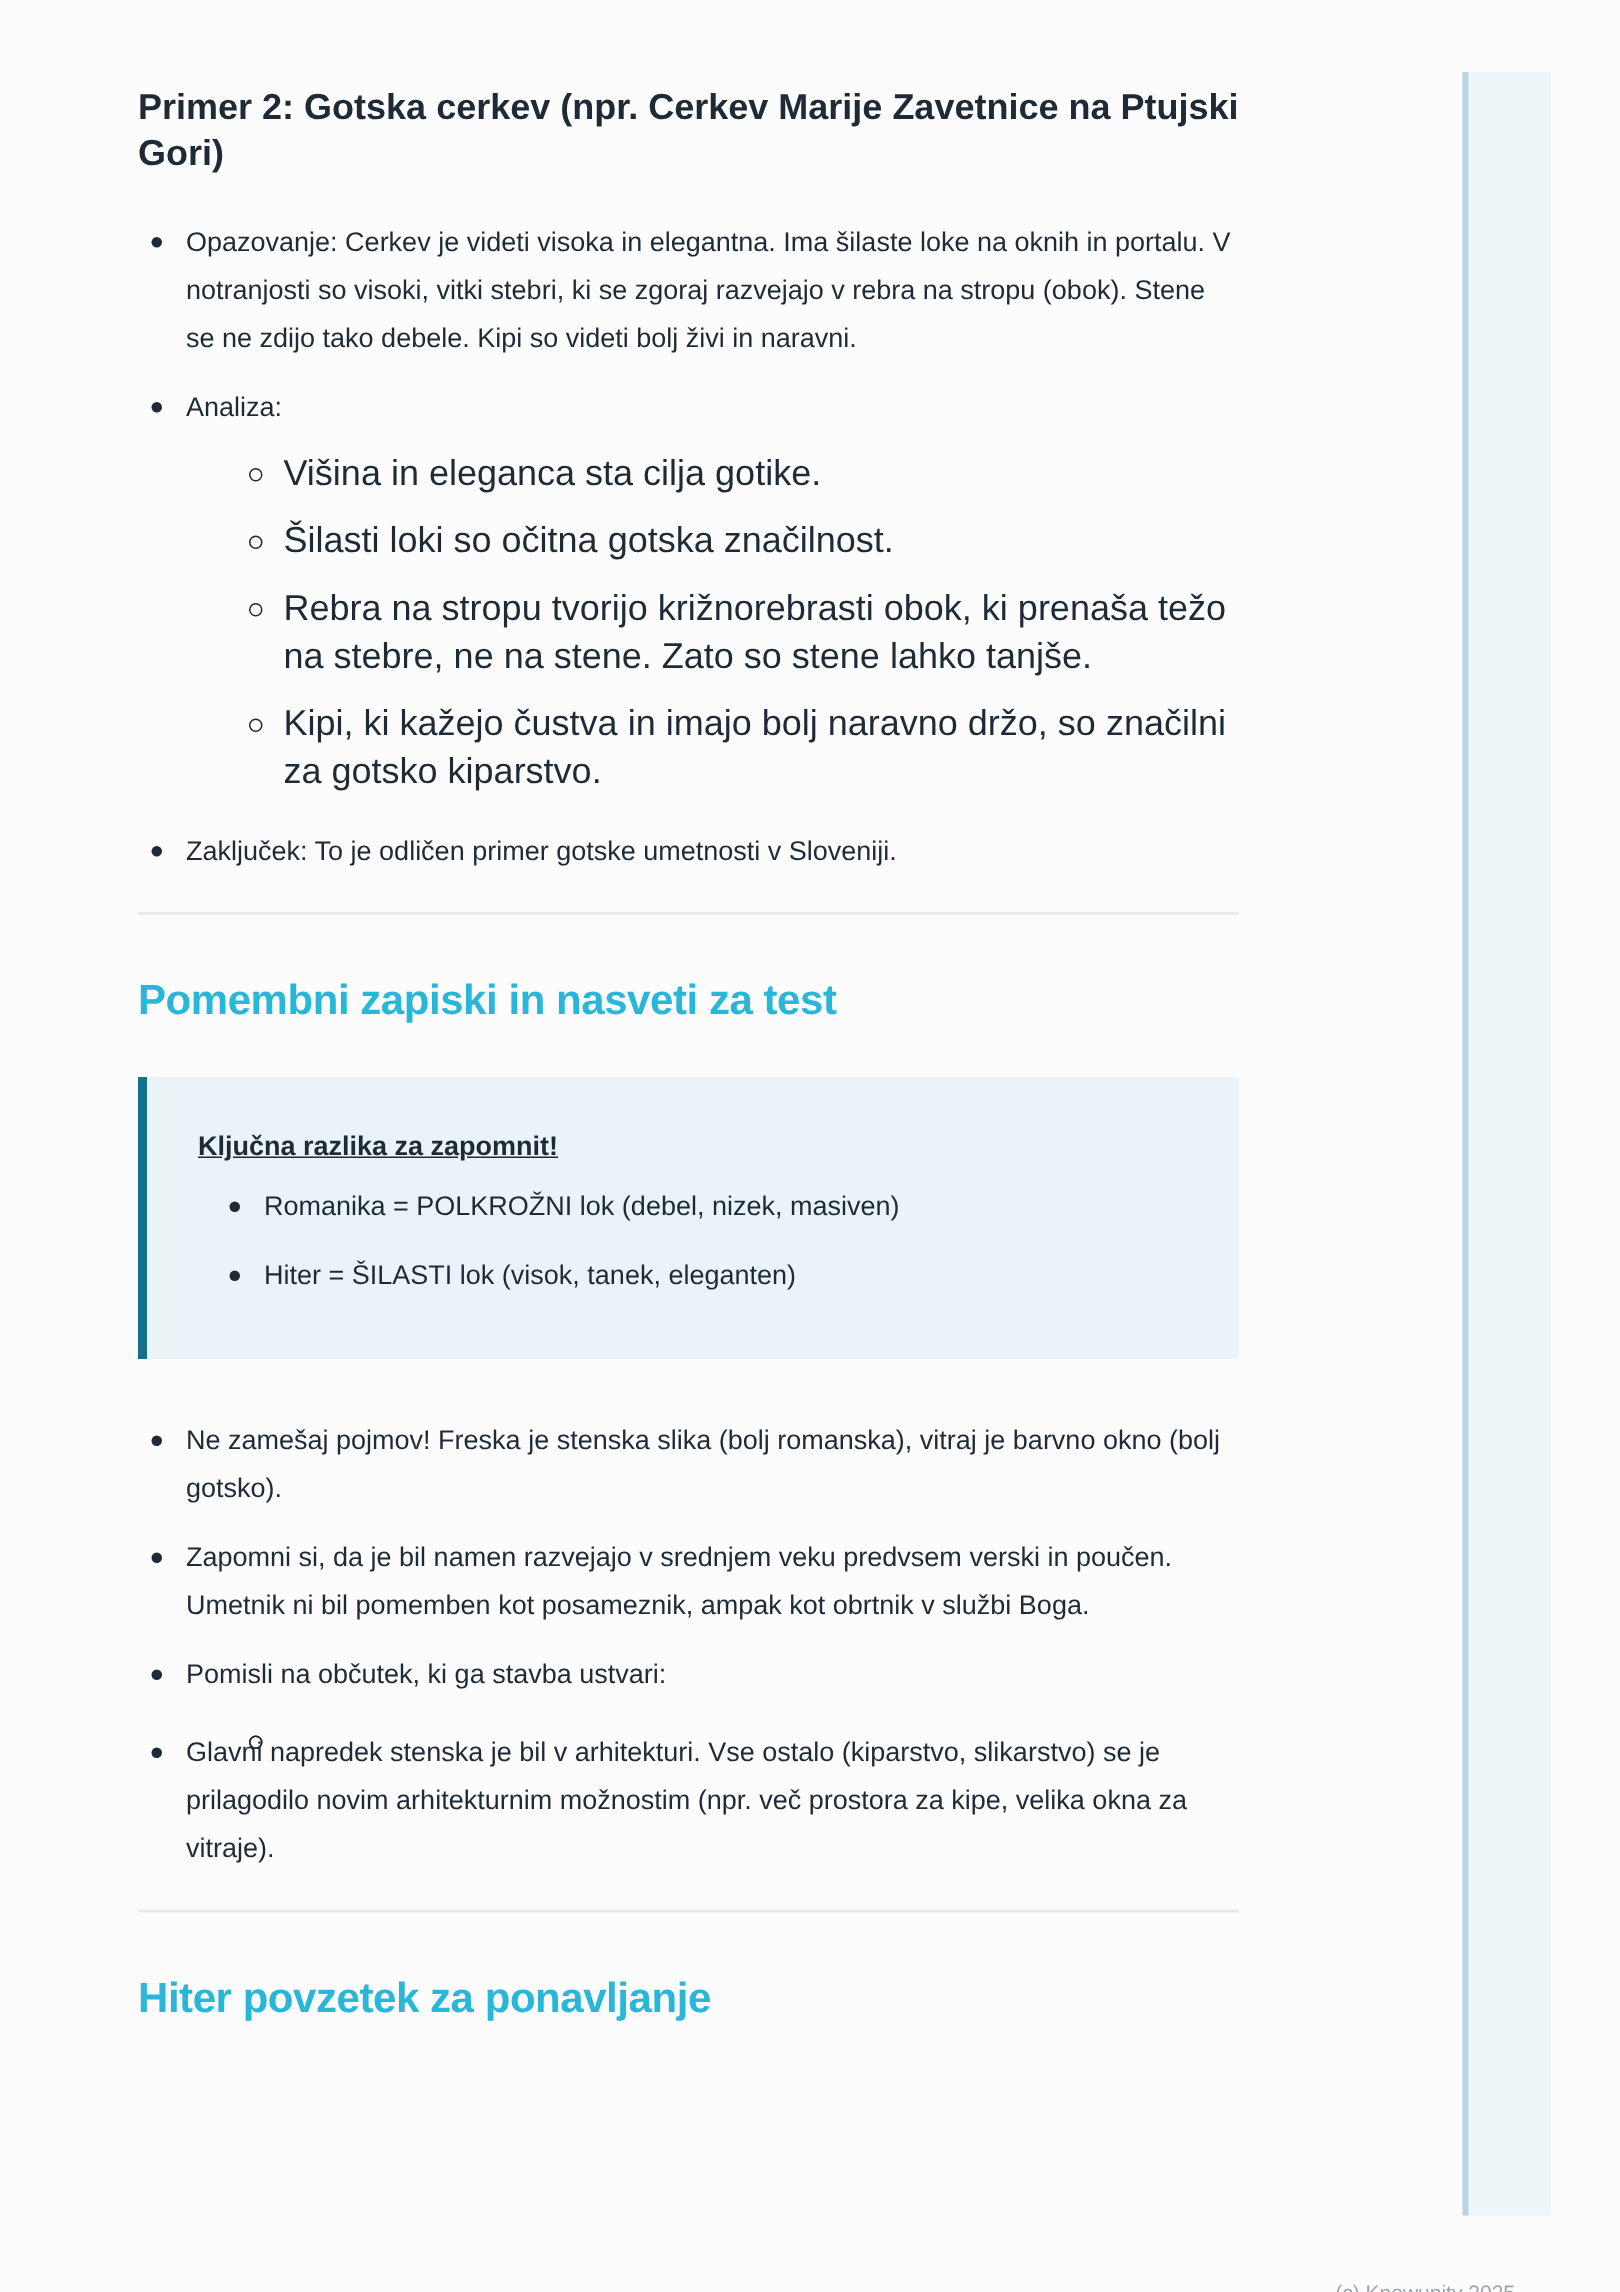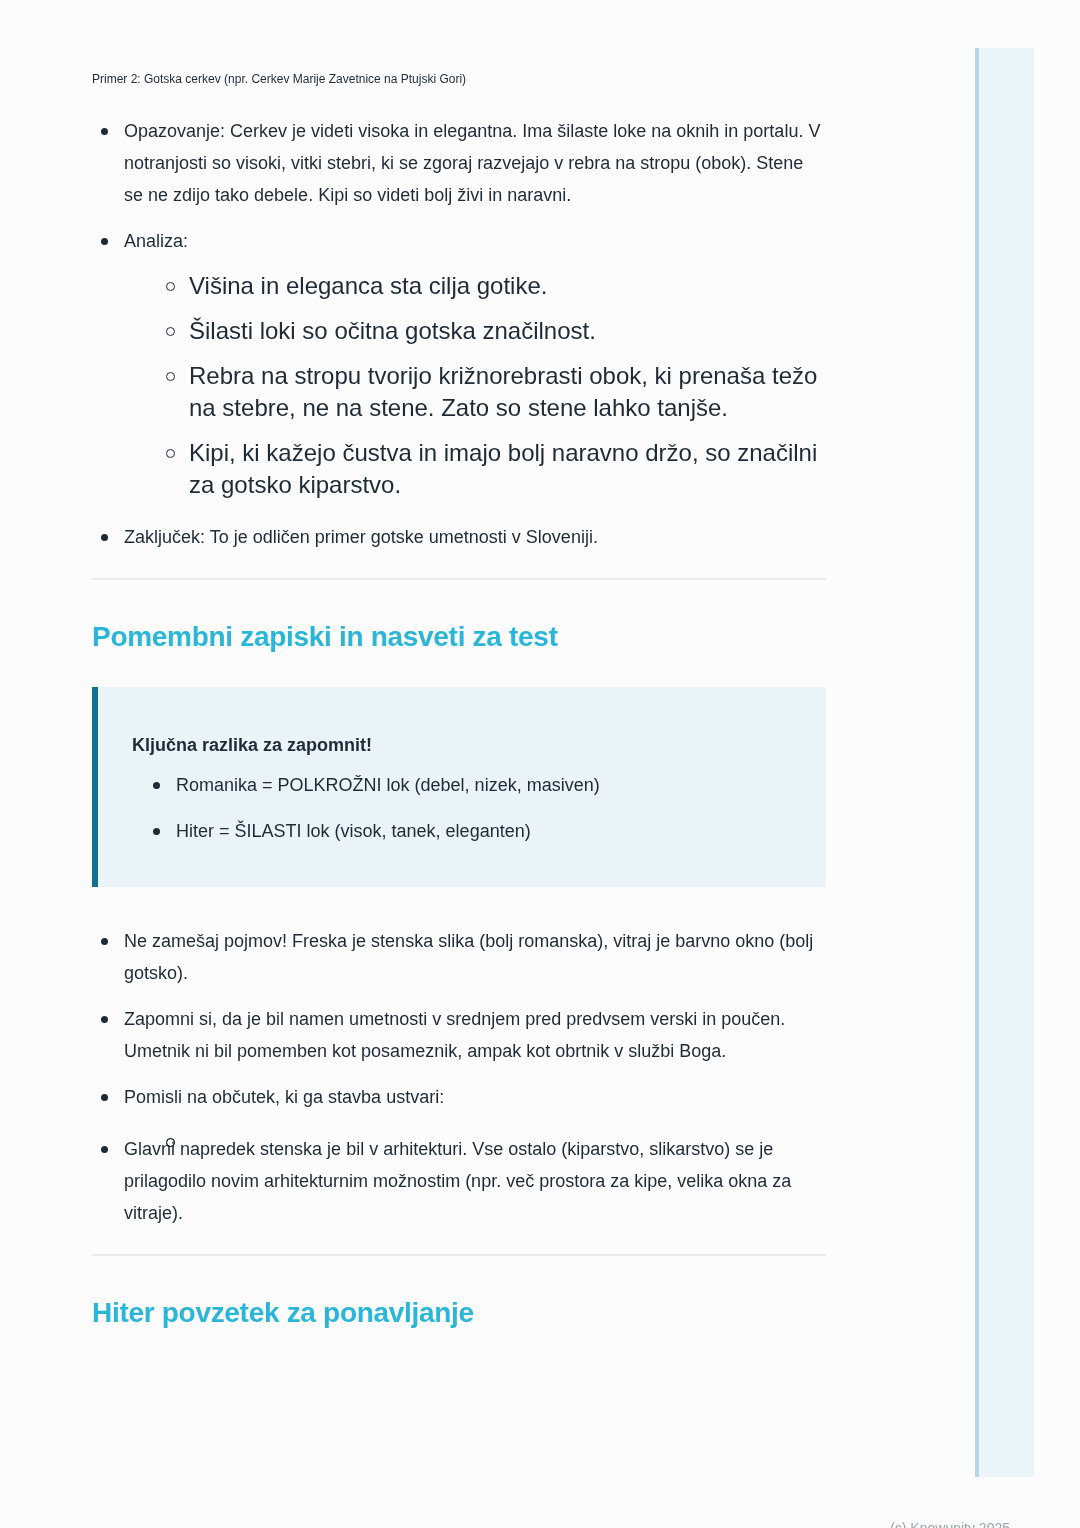--- a/index.html
+++ b/index.html
@@ -10,42 +10,42 @@
     color:var(--text,#1f2a37);
   }
   .side-stripe{
     position:absolute;left:975px;top:48px;width:55px;height:1429px;
     background:var(--stripe_bg,#ecf6f9);
     border-left:4px solid var(--stripe_border,#b5d6e2);
     z-index:0;
   }
   .content{position:absolute;left:92px;top:56px;width:734px;z-index:1;}
   .doc-title{
-    font-size:12px;font-weight:400;line-height:1.3;margin:16px 0 27px 0;
+    font-size:24px;font-weight:700;line-height:1.3;margin:0 0 27px 0;
     color:var(--text,#1f2a37);
   }
   .blist{margin:0;}
   .li{position:relative;padding-left:32px;margin-bottom:14px;font-size:18px;line-height:32px;}
   .dot{position:absolute;left:9px;top:13px;width:7px;height:7px;border-radius:50%;background:var(--text,#1f2a37);}
   .sublist{margin-top:13px;}
   .subli{position:relative;margin-left:32px;padding-left:33px;margin-top:13px;font-size:24px;line-height:32px;}
   .ring{position:absolute;left:10px;top:12px;width:7px;height:7px;border:1.5px solid var(--text,#1f2a37);border-radius:50%;background:transparent;}
   b{font-weight:400;}
   .divider{border:none;border-top:2px solid var(--divider,#e9eaec);margin:25px 0 0 0;}
   .section-heading{
     font-size:28px;font-weight:700;color:var(--accent,#29b6d9);
     margin:40px 0 34px 0;line-height:1.2;letter-spacing:-0.3px;
   }
   .callout{
     background:var(--callout_bg,#e9f3f8);
     border-left:6px solid var(--callout_border,#14708c);
     padding:28px 34px 40px 34px;
     margin-bottom:38px;
   }
-  .callout-title{font-size:18px;font-weight:700;line-height:28px;margin:16px 0 10px 0;}
+  .callout-title{font-size:18px;font-weight:700;line-height:28px;margin:4px 0 10px 0;text-decoration:underline;}
   .callout .li{margin-left:12px;}
   .callout .li:last-child{margin-bottom:0;}
   .footer-credit{
     position:absolute;top:1520px;right:70px;z-index:2;
     font-size:14px;color:var(--muted,#9aa4ae);
   }
 </style>
 </head>
 <body>
 
@@ -110,21 +110,21 @@
 
   <div class="blist">
 
     <div class="li">
       <span class="dot"></span>
       <span><span>Ne zamešaj pojmov! </span><b>Freska</b><span> je stenska slika (bolj romanska), </span><b>vitraj</b><span> je barvno okno (bolj gotsko).</span></span>
     </div>
 
     <div class="li">
       <span class="dot"></span>
-      <span><span>Zapomni si, da je bil namen umetnosti v srednjem pred predvsem </span><b>verski in poučen</b><span>. Umetnik ni bil pomemben kot posameznik, ampak kot obrtnik v službi Boga.</span></span>
+      <span><span>Zapomni si, da je bil namen razvejajo v srednjem veku predvsem </span><b>verski in poučen</b><span>. Umetnik ni bil pomemben kot posameznik, ampak kot obrtnik v službi Boga.</span></span>
     </div>
 
     <div class="li">
       <span class="dot"></span>
       <span><span>Pomisli na občutek, ki ga stavba ustvari:</span></span>
       <div class="sublist">
         <div class="subli">
           <span class="ring"></span>
         </div>
         <div class="subli">

